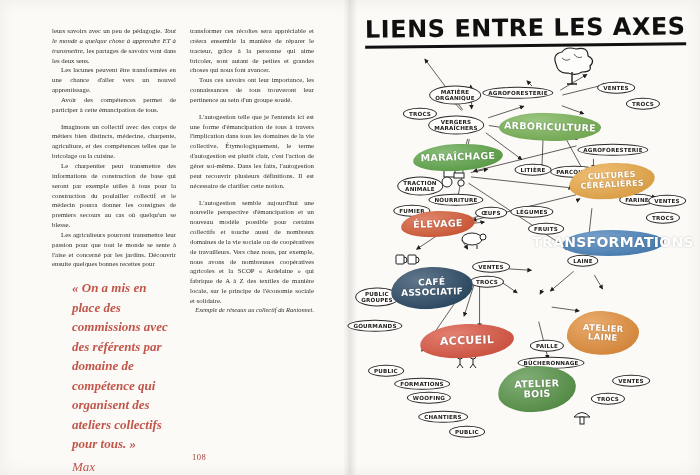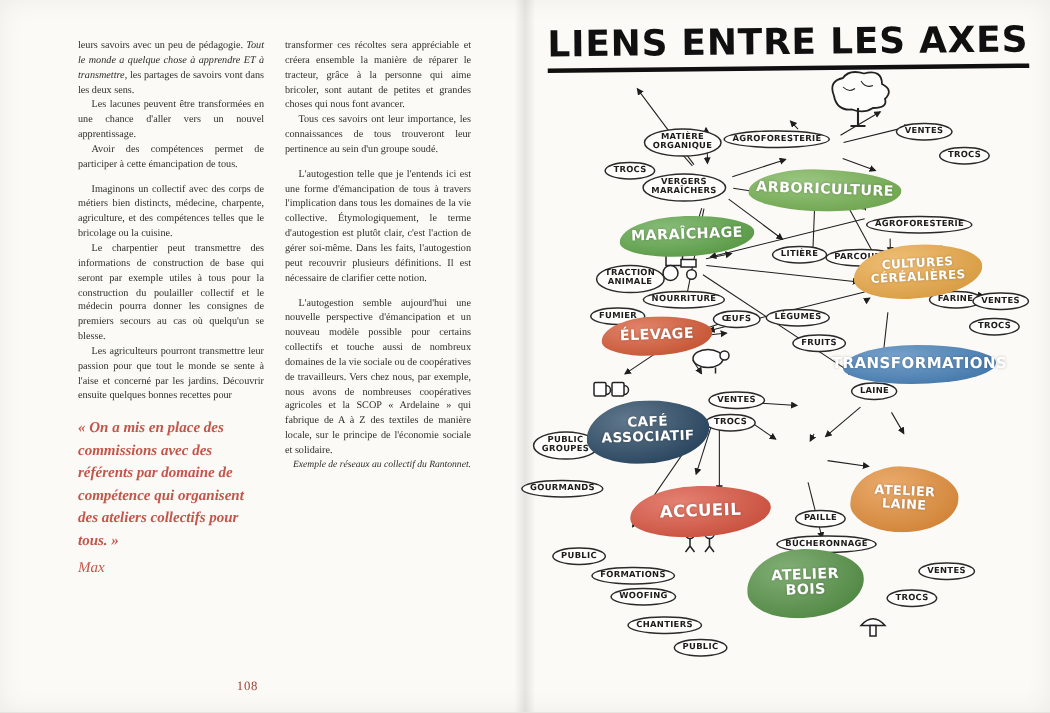--- a/index.html
+++ b/index.html
@@ -9,25 +9,25 @@
           background:linear-gradient(90deg,rgba(0,0,0,0) 0%,rgba(0,0,0,0.09) 50%,rgba(0,0,0,0) 100%);}
 
   
   .page-left{position:absolute;left:0;top:0;width:350px;height:475px;}
   .cols{position:absolute;top:26px;left:52px;display:flex;gap:14px;}
   .col{width:124px;font-size:6.8px;line-height:1.45;text-align:justify;}
   .col p{margin:0;}
   .col p.indent{text-indent:9px;}
   .col p.gap{margin-top:7px;}
   .pullquote{margin-top:9px;color:#c2564b;font-style:italic;font-weight:bold;
-             font-size:10px;line-height:1.5;text-align:left;}
+             font-size:13px;line-height:1.5;text-align:left;margin-left:20px;}
   .pullquote .attr{margin-top:3px;font-weight:normal;}
   .caption{margin-top:34px;font-style:italic;font-size:6.4px;text-align:right;line-height:1.4;}
   .pagenum{position:absolute;bottom:13px;left:0;width:330px;text-align:center;
-           color:#9c3e31;font-size:8.5px;font-weight:normal;letter-spacing:0.5px;}
+           color:#9c3e31;font-size:8.5px;font-weight:normal;letter-spacing:0.5px;padding-left:34px;}
 
   
   .page-right{position:absolute;left:350px;top:0;width:350px;height:372px;}
   .title{position:absolute;top:14px;left:0;width:100%;text-align:center;z-index:5;}
   .title span{display:inline-block;font-family:"DejaVu Sans",sans-serif;font-weight:800;
               font-size:24px;letter-spacing:0.5px;color:#101010;border-bottom:3px solid #101010;
               padding-bottom:2px;transform:rotate(-0.6deg);}
   .diagram{position:absolute;inset:0;}
   #links{position:absolute;inset:0;width:100%;height:100%;}
   .bubble{position:absolute;transform:translate(-50%,-50%);background:#fffefc;
@@ -201,21 +201,21 @@
         <div class="bubble" style="left: 79px; top: 398px;">WOOFING</div>
         <div class="bubble" style="left: 93px; top: 417px;">CHANTIERS</div>
         <div class="bubble" style="left: 117px; top: 432px;">PUBLIC</div>
         <div class="bubble" style="left: 281px; top: 381px;">VENTES</div>
         <div class="bubble" style="left: 258px; top: 399px;">TROCS</div>
         <div class="node" style="left: 63px; top: 143.5px; width: 90px; height: 27px; font-size: 9.5px; transform: rotate(-2deg); background: radial-gradient(at 35% 30%, rgba(255, 255, 255, 0.3), rgba(0, 0, 0, 0.1)), rgb(85, 160, 62);">MARAÎCHAGE</div>
         <div class="node" style="left: 149px; top: 113px; width: 102px; height: 28px; font-size: 9.5px; transform: rotate(2deg); background: radial-gradient(at 35% 30%, rgba(255, 255, 255, 0.3), rgba(0, 0, 0, 0.1)), rgb(111, 174, 74);">ARBORICULTURE</div>
         <div class="node" style="left: 219px; top: 163px; width: 86px; height: 36px; font-size: 8px; transform: rotate(-3deg); background: radial-gradient(at 35% 30%, rgba(255, 255, 255, 0.3), rgba(0, 0, 0, 0.1)), rgb(233, 163, 59);">CULTURES
 CÉRÉALIÈRES</div>
         <div class="node" style="left: 51px; top: 211px; width: 74px; height: 26px; font-size: 9.5px; transform: rotate(-2deg); background: radial-gradient(at 35% 30%, rgba(255, 255, 255, 0.3), rgba(0, 0, 0, 0.1)), rgb(212, 80, 42);">ÉLEVAGE</div>
-        <div class="node" style="left: 212px; top: 230px; width: 102px; height: 26px; font-size: 10px; transform: rotate(0deg); background: radial-gradient(at 35% 30%, rgba(255, 255, 255, 0.3), rgba(0, 0, 0, 0.1)), rgb(61, 122, 181);">TRANSFORMATIONS</div>
+        <div class="node" style="left: 212px; top: 230px; width: 102px; height: 26px; font-size: 14px; transform: rotate(0deg); background: radial-gradient(at 35% 30%, rgba(255, 255, 255, 0.3), rgba(0, 0, 0, 0.1)), rgb(61, 122, 181);">TRANSFORMATIONS</div>
         <div class="node" style="left: 41px; top: 267px; width: 82px; height: 42px; font-size: 9px; transform: rotate(-2deg); background: radial-gradient(at 35% 30%, rgba(255, 255, 255, 0.3), rgba(0, 0, 0, 0.1)), rgb(28, 61, 90);">CAFÉ
 ASSOCIATIF</div>
         <div class="node" style="left: 70px; top: 324px; width: 94px; height: 34px; font-size: 11px; transform: rotate(-2deg); background: radial-gradient(at 35% 30%, rgba(255, 255, 255, 0.3), rgba(0, 0, 0, 0.1)), rgb(216, 74, 53);">ACCUEIL</div>
         <div class="node" style="left: 217px; top: 311px; width: 72px; height: 44px; font-size: 8.5px; transform: rotate(3deg); background: radial-gradient(at 35% 30%, rgba(255, 255, 255, 0.3), rgba(0, 0, 0, 0.1)), rgb(225, 135, 46);">ATELIER
 LAINE</div>
         <div class="node" style="left: 148px; top: 366px; width: 78px; height: 46px; font-size: 9.5px; transform: rotate(-2deg); background: radial-gradient(at 35% 30%, rgba(255, 255, 255, 0.3), rgba(0, 0, 0, 0.1)), rgb(76, 140, 60);">ATELIER
 BOIS</div>
       </div>
   </div>
 </div>

